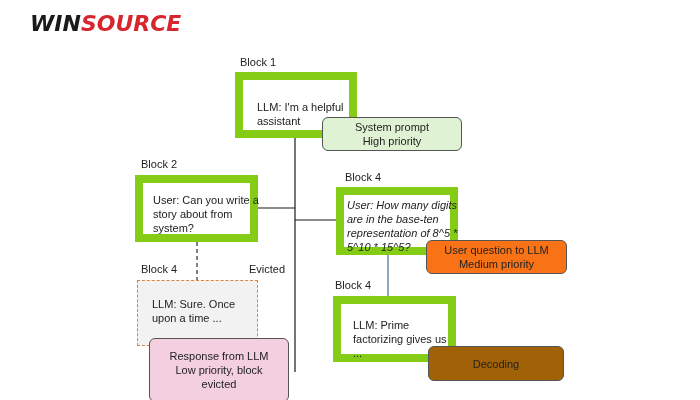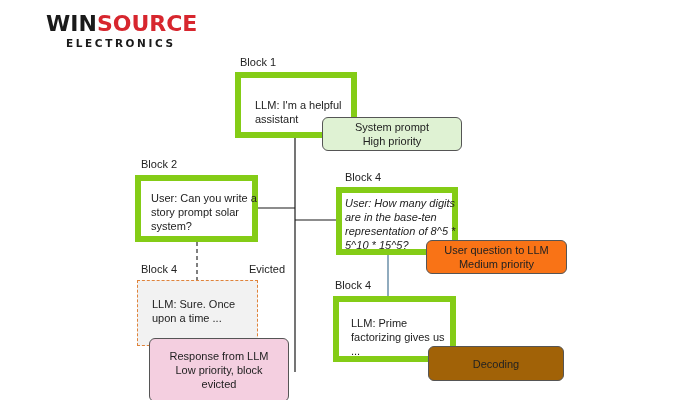--- a/index.html
+++ b/index.html
@@ -1,60 +1,59 @@
 <!DOCTYPE html>
 <html><head>
 <meta charset="utf-8">
 <style>
   html, body { margin:0; padding:0; }
   body { width:700px; height:400px; background:#ffffff; position:relative; overflow:hidden;
          font-family:"Liberation Sans", sans-serif; color:#1a1a1a; }
   .logo { position:absolute; left:30px; top:12px; width:180px; height:40px; }
-  .logo-top { position:absolute; left:16px; top:0; font-family:"DejaVu Sans", sans-serif; font-weight:bold;
-              font-size:22px; letter-spacing:0px; line-height:24px;text-align:right; }
+  .logo-top { position:absolute; left:0; top:0; font-family:"DejaVu Sans", sans-serif; font-weight:bold;
+              font-style:italic; font-size:22px; letter-spacing:0px; line-height:24px;text-align:right; }
   .logo-win { color:#1a1a1a; }
   .logo-source { color:#d7262e; }
   .logo-bottom { position:absolute; left:36px; top:25px; font-family:"DejaVu Sans", sans-serif; font-weight:bold;
                  font-size:10.5px; letter-spacing:2.6px; color:#1a1a1a; }
   .label { position:absolute; font-size:11px; color:#222; }
-  .block { position:absolute; background:#ffffff; border:6px solid #84cc16; box-sizing:border-box;
+  .block { position:absolute; background:#ffffff; border:8px solid #84cc16; box-sizing:border-box;
            font-size:11px; line-height:14px; color:#222; }
   .block .txt { position:absolute; }
   .block.evicted { border:1.5px dashed #e0833a; background:#f2f2f2; }
   .tag { position:absolute; border:1px solid #555; border-radius:6px; box-sizing:border-box;
          font-size:11px; line-height:14px; text-align:center; display:flex; align-items:center;
          justify-content:center; color:#222; }
   svg.lines { position:absolute; left:0; top:0; }
 </style>
 </head>
 <body>
 
 <div class="logo">
   <div class="logo-top"><span class="logo-win">WIN</span><span class="logo-source">SOURCE</span></div>
-  <div class="logo-bottom">ELECTRONICS</div>
 </div>
 
 <svg class="lines" width="700" height="400">
   <line x1="295" y1="137" x2="295" y2="372" stroke="#1a1a1a" stroke-width="1.2"></line>
   <line x1="258" y1="208" x2="295" y2="208" stroke="#1a1a1a" stroke-width="1.2"></line>
   <line x1="295" y1="220" x2="336" y2="220" stroke="#1a1a1a" stroke-width="1.2"></line>
   <line x1="197" y1="242" x2="197" y2="280" stroke="#555" stroke-width="1.5" stroke-dasharray="4,3"></line>
   <line x1="388" y1="254" x2="388" y2="296" stroke="#6b8fa8" stroke-width="1.5"></line>
 </svg>
 
 <div class="label" style="left:240px; top:56px;">Block 1</div>
 <div class="block" style="left:235px; top:72px; width:122px; height:66px;">
   <div class="txt" style="left:14px; top:20px; width:100px;">LLM: I'm a helpful assistant</div>
 </div>
 <div class="tag" style="left:322px; top:117px; width:140px; height:34px; background:#dff2d3; white-space:pre-line;">System prompt
 High priority</div>
 
 <div class="label" style="left:141px; top:158px;">Block 2</div>
 <div class="block" style="left:135px; top:175px; width:123px; height:67px;">
-  <div class="txt" style="left:10px; top:10px; width:108px;">User: Can you write a story prompt solar system?</div>
+  <div class="txt" style="left:10px; top:10px; width:108px;">User: Can you write a story about from system?</div>
 </div>
 
 <div class="label" style="left:345px; top:171px;">Block 4</div>
 <div class="block" style="left:336px; top:187px; width:122px; height:68px;">
   <div class="txt" style="left:3px; top:3px; width:118px;font-style:italic;">User: How many digits are in the base-ten representation of 8^5 * 5^10 * 15^5?</div>
 </div>
 <div class="tag" style="left:426px; top:240px; width:141px; height:34px; background:#f97316; white-space:pre-line;">User question to LLM
 Medium priority</div>
 
 <div class="label" style="left:141px; top:263px;">Block 4</div>

